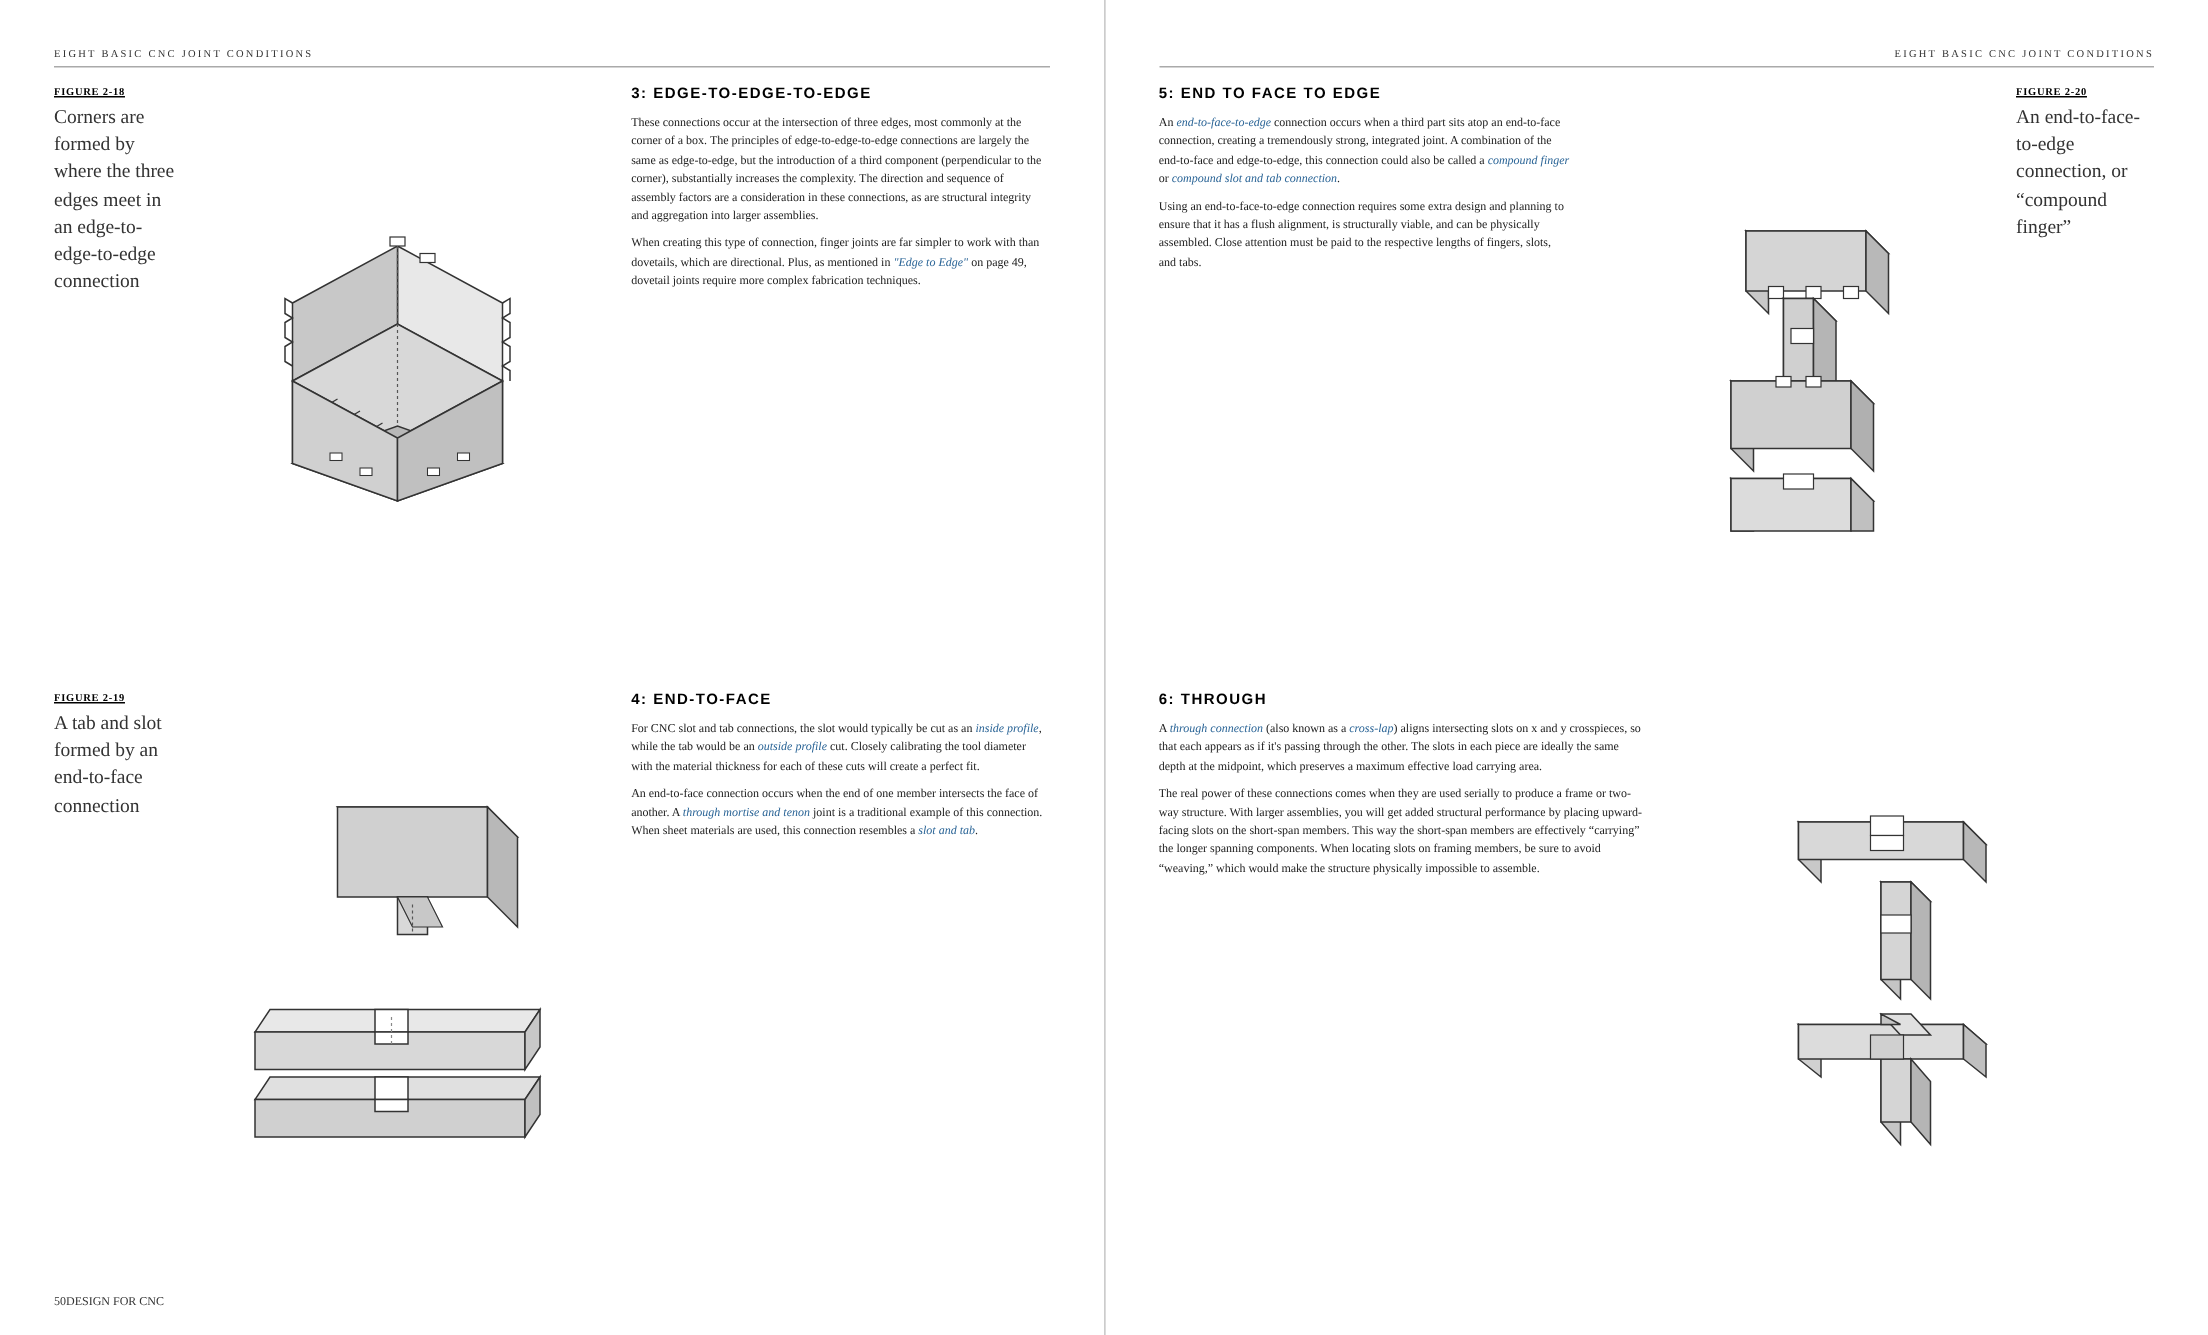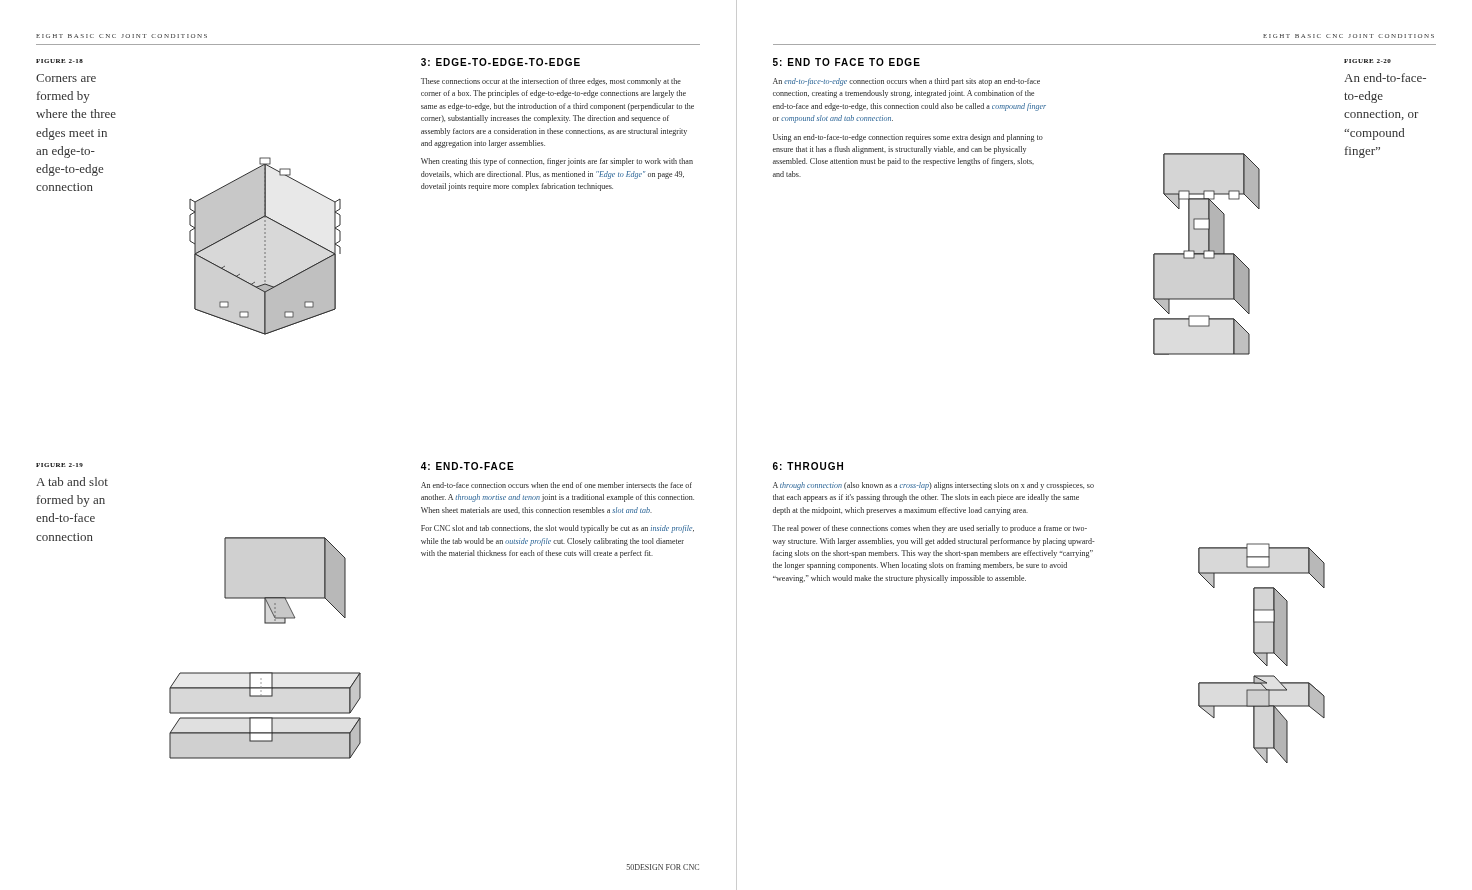--- a/index.html
+++ b/index.html
@@ -38,21 +38,21 @@
     }
     .page-header-right {
       text-align: right;
     }
     .page-footer {
       position: absolute;
       bottom: 18px;
       left: 36px;
       right: 36px;
       display: flex;
-      justify-content: flex-end;
+      justify-content: flex-start;
       font-size: 8px;
       color: #333;
     }
     .content-area {
       display: flex;
       flex-direction: column;
       height: calc(100% - 32px);
     }
     .top-section {
       display: flex;
@@ -67,20 +67,21 @@
       width: 90px;
       min-width: 90px;
       padding-right: 8px;
     }
     .figure-label {
       font-size: 7px;
       font-weight: bold;
       text-transform: uppercase;
       letter-spacing: 0.5px;
       margin-bottom: 4px;
+      text-decoration: underline;
     }
     .figure-desc {
       font-size: 13px;
       line-height: 1.4;
       color: #333;
     }
     .diagram-area {
       flex: 1;
       display: flex;
       align-items: center;
@@ -243,22 +244,22 @@
 
               <rect x="80" y="15" width="22" height="15" fill="#fff" stroke="#333" stroke-width="1"></rect>
               <rect x="80" y="30" width="22" height="8" fill="#fff" stroke="#333" stroke-width="1"></rect>
             </g>
           </svg>
         </div>
 
         <div class="text-area">
           <div class="section-title">4: END-TO-FACE</div>
           <div class="section-body">
+            <p>For CNC slot and tab connections, the slot would typically be cut as an <span class="italic-link">inside profile</span>, while the tab would be an <span class="italic-link">outside profile</span> cut. Closely calibrating the tool diameter with the material thickness for each of these cuts will create a perfect fit.</p>
             <p>An end-to-face connection occurs when the end of one member intersects the face of another. A <span class="italic-link">through mortise and tenon</span> joint is a traditional example of this connection. When sheet materials are used, this connection resembles a <span class="italic-link">slot and tab</span>.</p>
-            <p>For CNC slot and tab connections, the slot would typically be cut as an <span class="italic-link">inside profile</span>, while the tab would be an <span class="italic-link">outside profile</span> cut. Closely calibrating the tool diameter with the material thickness for each of these cuts will create a perfect fit.</p>
           </div>
         </div>
       </div>
 
     </div>
 
     <div class="page-footer">
       <span>50</span>
       <span>DESIGN FOR CNC</span>
     </div>

